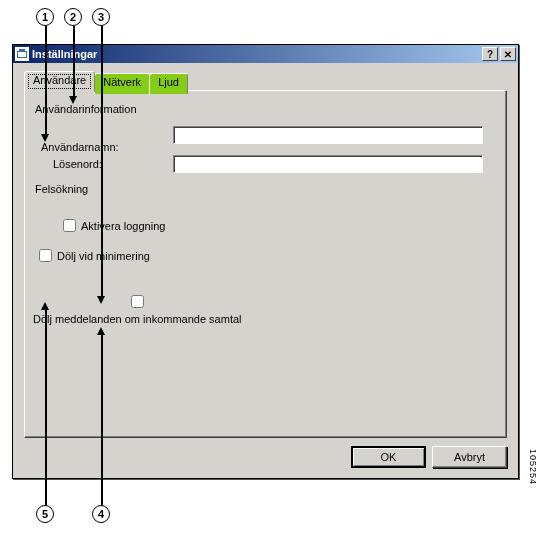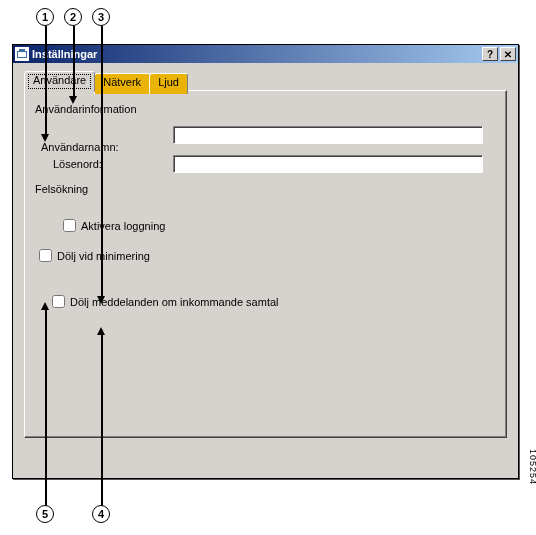--- a/index.html
+++ b/index.html
@@ -50,21 +50,21 @@
     font-family: Arial;
   }
   .tabs {
     position:absolute;
     left:11px; top:28px;
     display:flex;
     z-index:2;
   }
   .tab {
     padding: 2px 8px 3px 8px;
-    background:#eab308;
+    background:#84cc16;
     border:1px solid #808080;
     border-bottom:none;
     border-top-left-radius:3px;
     border-top-right-radius:3px;
     margin-right:-1px;
     border-left-color:#fff;
     border-top-color:#fff;
     position:relative;
   }
   .tab.active {
@@ -228,26 +228,30 @@
       <input type="checkbox" style="">
       <span>Aktivera loggning</span>
     </label>
 
     <label class="checkbox" style="left:14px; top:158px;">
       <input type="checkbox" style="">
       <span>Dölj vid minimering</span>
     </label>
 
 
-    <label class="checkbox" style="left:27px; top:204px;">
+    <label class="checkbox" style="left:8px; top:204px;flex-direction:column;">
       <input type="checkbox" style="">
       <span>Dölj meddelanden om inkommande samtal</span>
     </label>
   </div>
 
+  <div class="btnrow">
+    <button class="pushbtn default">OK</button>
+    <button class="pushbtn">Avbryt</button>
+  </div>
 </div>
 
 <div class="callout-circle" style="left:36px; top:505px;">5</div>
 <div class="callout-circle" style="left:92px; top:505px;">4</div>
 
 <div class="callout-line" style="left:45px; top:308px; width:1.5px; height:198px;"></div>
 <div class="arrowhead" style="left:41px; top:302px; transform:rotate(180deg);"></div>
 
 <div class="callout-line" style="left:101px; top:333px; width:1.5px; height:173px;"></div>
 <div class="arrowhead" style="left:97px; top:327px; transform:rotate(180deg);"></div>

